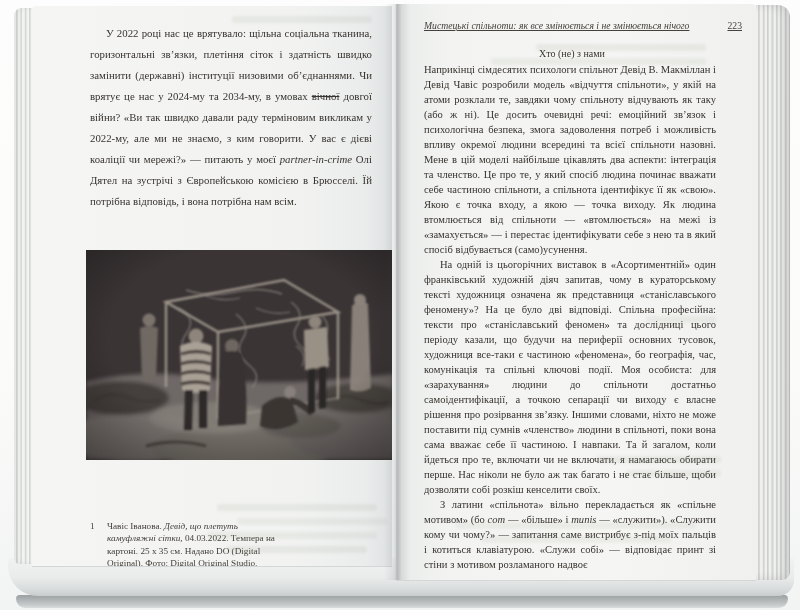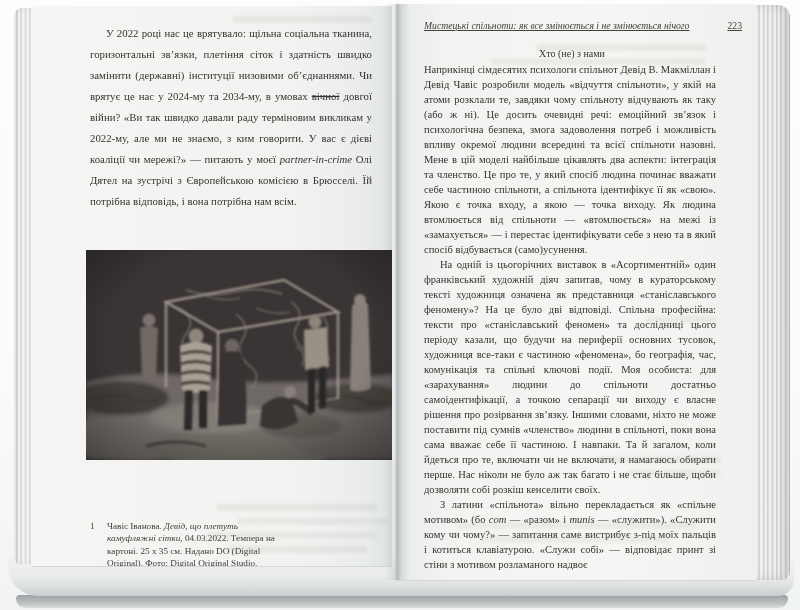--- a/index.html
+++ b/index.html
@@ -168,21 +168,21 @@
     <div class="runhead-right">
       <span class="rh-title">Мистецькі спільноти: як все змінюється і не змінюється нічого</span>
       <span>223</span>
     </div>
 
     <h2 class="section-heading">Хто (не) з нами</h2>
 
     <div class="body-text body-right">
       <p><span>Наприкінці сімдесятих психологи спільнот Девід В. Макміллан і Девід Чавіс розробили модель «відчуття спільноти», у якій на атоми розклали те, завдяки чому спільноту відчувають як таку (або ж ні). Це досить очевидні речі: емоційний зв’язок і психологічна безпека, змога задоволення потреб і можливість впливу окремої людини всередині та всієї спільноти назовні. Мене в цій моделі найбільше цікавлять два аспекти: інтеграція та членство. Це про те, у який спосіб людина починає вважати себе частиною спільноти, а спільнота ідентифікує її як «свою». Якою є точка входу, а якою — точка виходу. Як людина втомлюється від спільноти — «втомлюється» на межі із «замахується» — і перестає ідентифікувати себе з нею та в який спосіб відбувається (само)усунення.</span></p>
       <p class="indent"><span>На одній із цьогорічних виставок в «Асортиментній» один франківський художній діяч запитав, чому в кураторському тексті художниця означена як представниця «станіславського феномену»? На це було дві відповіді. Спільна професійна: тексти про «станіславський феномен» та дослідниці цього періоду казали, що будучи на периферії основних тусовок, художниця все-таки є частиною «феномена», бо географія, час, комунікація та спільні ключові події. Моя особиста: для «зарахування» людини до спільноти достатньо самоідентифікації, а точкою сепарації чи виходу є власне рішення про розірвання зв’язку. Іншими словами, ніхто не може поставити під сумнів «членство» людини в спільноті, поки вона сама вважає себе її частиною. І навпаки. Та й загалом, коли йдеться про те, включати чи не включати, я намагаюсь обирати перше. Нас ніколи не було аж так багато і не стає більше, щоби дозволяти собі розкіш кенселити своїх.</span></p>
-      <p class="indent"><span>З латини «спільнота» вільно перекладається як «спільне мотивом» (бо </span><span class="it">com</span><span> — «разом» і </span><span class="it">munis</span><span> — «служити»). «Служити кому чи чому?» — запитання саме вистрибує з-під моїх пальців і котиться клавіатурою. «Служи собі» — відповідає принт зі стіни з мотивом розламаного надвоє</span></p>
+      <p class="indent"><span>З латини «спільнота» вільно перекладається як «спільне мотивом» (бо </span><span class="it">com</span><span> — «більше» і </span><span class="it">munis</span><span> — «служити»). «Служити кому чи чому?» — запитання саме вистрибує з-під моїх пальців і котиться клавіатурою. «Служи собі» — відповідає принт зі стіни з мотивом розламаного надвоє</span></p>
     </div>
 
     <div class="ghost" style="left:140px;top:40px;width:170px"></div>
     <div class="ghost" style="left:95px;top:54px;width:215px;opacity:.10"></div>
     <div class="ghost" style="left:250px;top:312px;width:70px;opacity:.10"></div>
     <div class="ghost" style="left:200px;top:452px;width:125px"></div>
     <div class="ghost" style="left:230px;top:466px;width:95px;opacity:.10"></div>
     <div class="ghost" style="left:60px;top:518px;width:240px;opacity:.09"></div>
     <div class="ghost" style="left:85px;top:532px;width:190px;opacity:.09"></div>
   </div>

